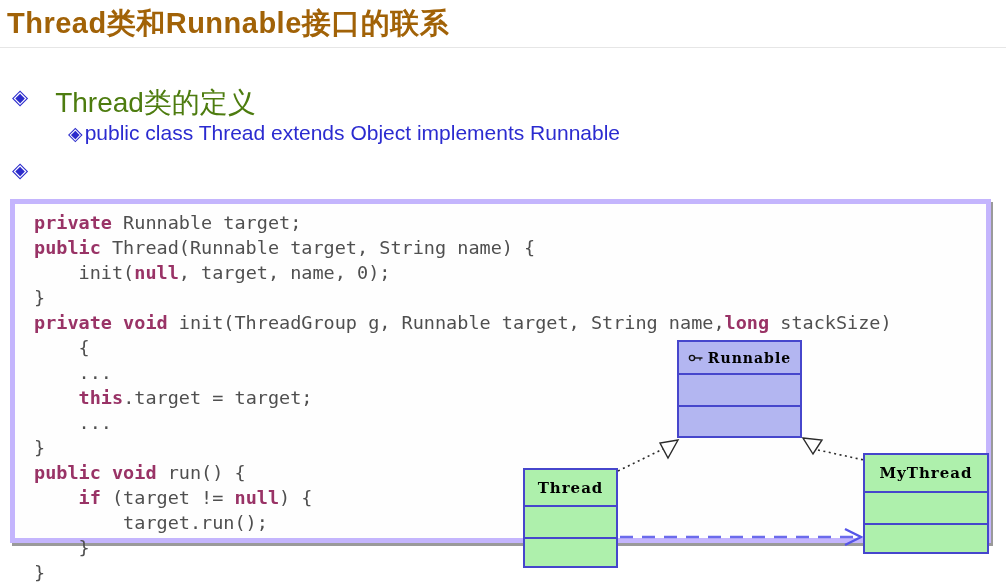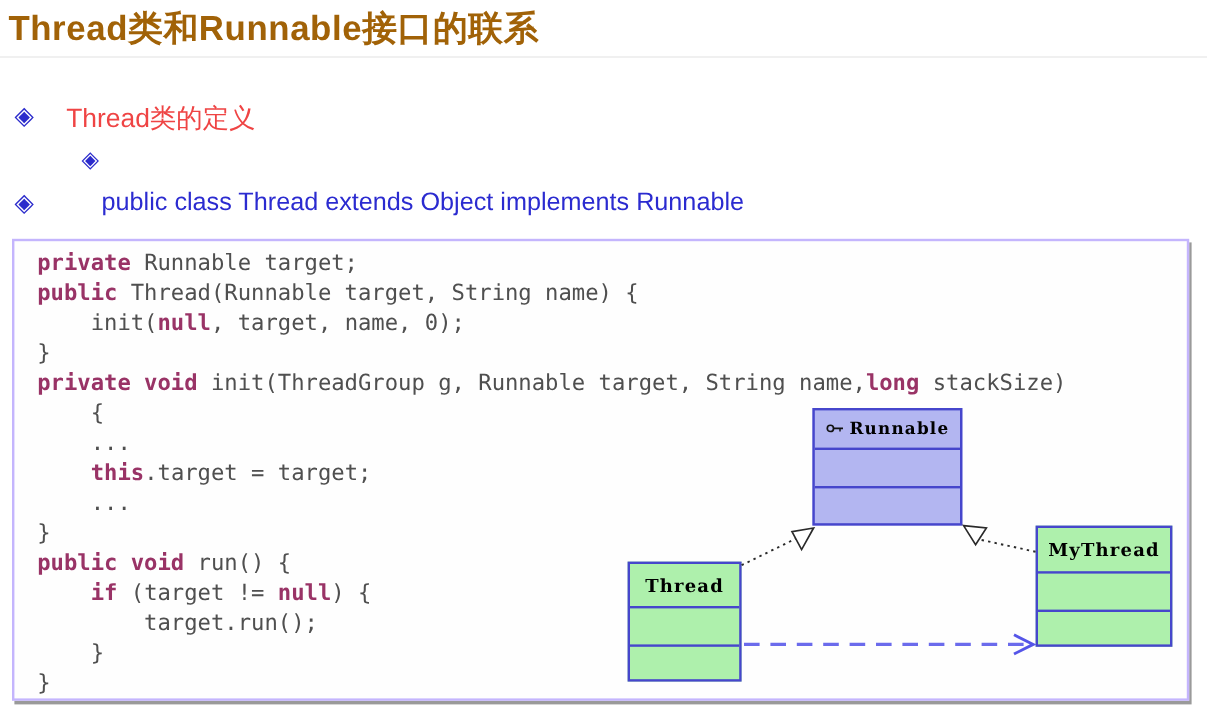--- a/index.html
+++ b/index.html
@@ -28,35 +28,35 @@
     left: 0; top: 47px;
     width: 1006px; height: 1px;
     background: #e6e6e6;
   }
 
   
   .bullet { position: absolute; display: flex; align-items: flex-start; white-space: nowrap; }
   .bullet .marker { color: #2b2bcc; line-height: 1; }
   .b1 { left: 12px; top: 84px; }
   .b1 .marker { font-size: 21px; margin-top: 2px; }
-  .b1 .label { margin-left: 27px; font-size: 22px; color: #ef4444; }
+  .b1 .label { margin-left: 27px; font-size: 28px; color: #4d7c0f; }
   .b2 { left: 68px; top: 121px; color: #2b2bd0; }
   .b2 .marker { font-size: 19px; margin-top: 3px; }
-  .b2 .label { margin-left: 2px; font-size: 21px; color: #2b2bd0; margin-top: 36px; }
+  .b2 .label { margin-left: 2px; font-size: 21px; color: #2b2bd0; }
   .b3 { left: 12px; top: 157px; }
   .b3 .marker { font-size: 21px; margin-top: 2px; }
   .b3 .label { margin-left: 27px; font-size: 22px; color: #252525; }
 
   
   .code-box {
     position: absolute;
     left: 10px; top: 199px;
-    width: 981px; height: 385px;
+    width: 981px; height: 344px;
     background: #fefefe;
-    border: 2px solid #c4b5fd;
+    border: 5px solid #c4b5fd;
     box-shadow: 2px 3px 0 #9a9a9a;
   }
   .code-listing {
     position: absolute;
     left: 19px; top: 6px;
     font-family: "DejaVu Sans Mono", "Liberation Mono", monospace;
     font-size: 18.5px;
     line-height: 25px;
     color: #4f4f4f;
   }
@@ -85,21 +85,21 @@
   #box-runnable { left: 677px; top: 340px; width: 125px; height: 98px; }
   #box-runnable .uml-title { height: 31px; font-size: 14px; }
   #box-runnable .c2 { height: 32px; }
   #box-runnable .c3 { height: 31px; }
 
   #box-thread { left: 523px; top: 468px; width: 95px; height: 100px; }
   #box-thread .uml-title { height: 35px; font-size: 15px; }
   #box-thread .c2 { height: 32px; }
   #box-thread .c3 { height: 29px; }
 
-  #box-mythread { left: 863px; top: 438px; width: 114px; height: 101px; }
+  #box-mythread { left: 863px; top: 453px; width: 126px; height: 101px; }
   #box-mythread .uml-title { height: 36px; font-size: 15px; }
   #box-mythread .c2 { height: 32px; }
   #box-mythread .c3 { height: 29px; }
 
   .iface-icon { margin-right: 4px; display: inline-block; }
 
   
   #connectors {
     position: absolute;
     left: 0; top: 0;

